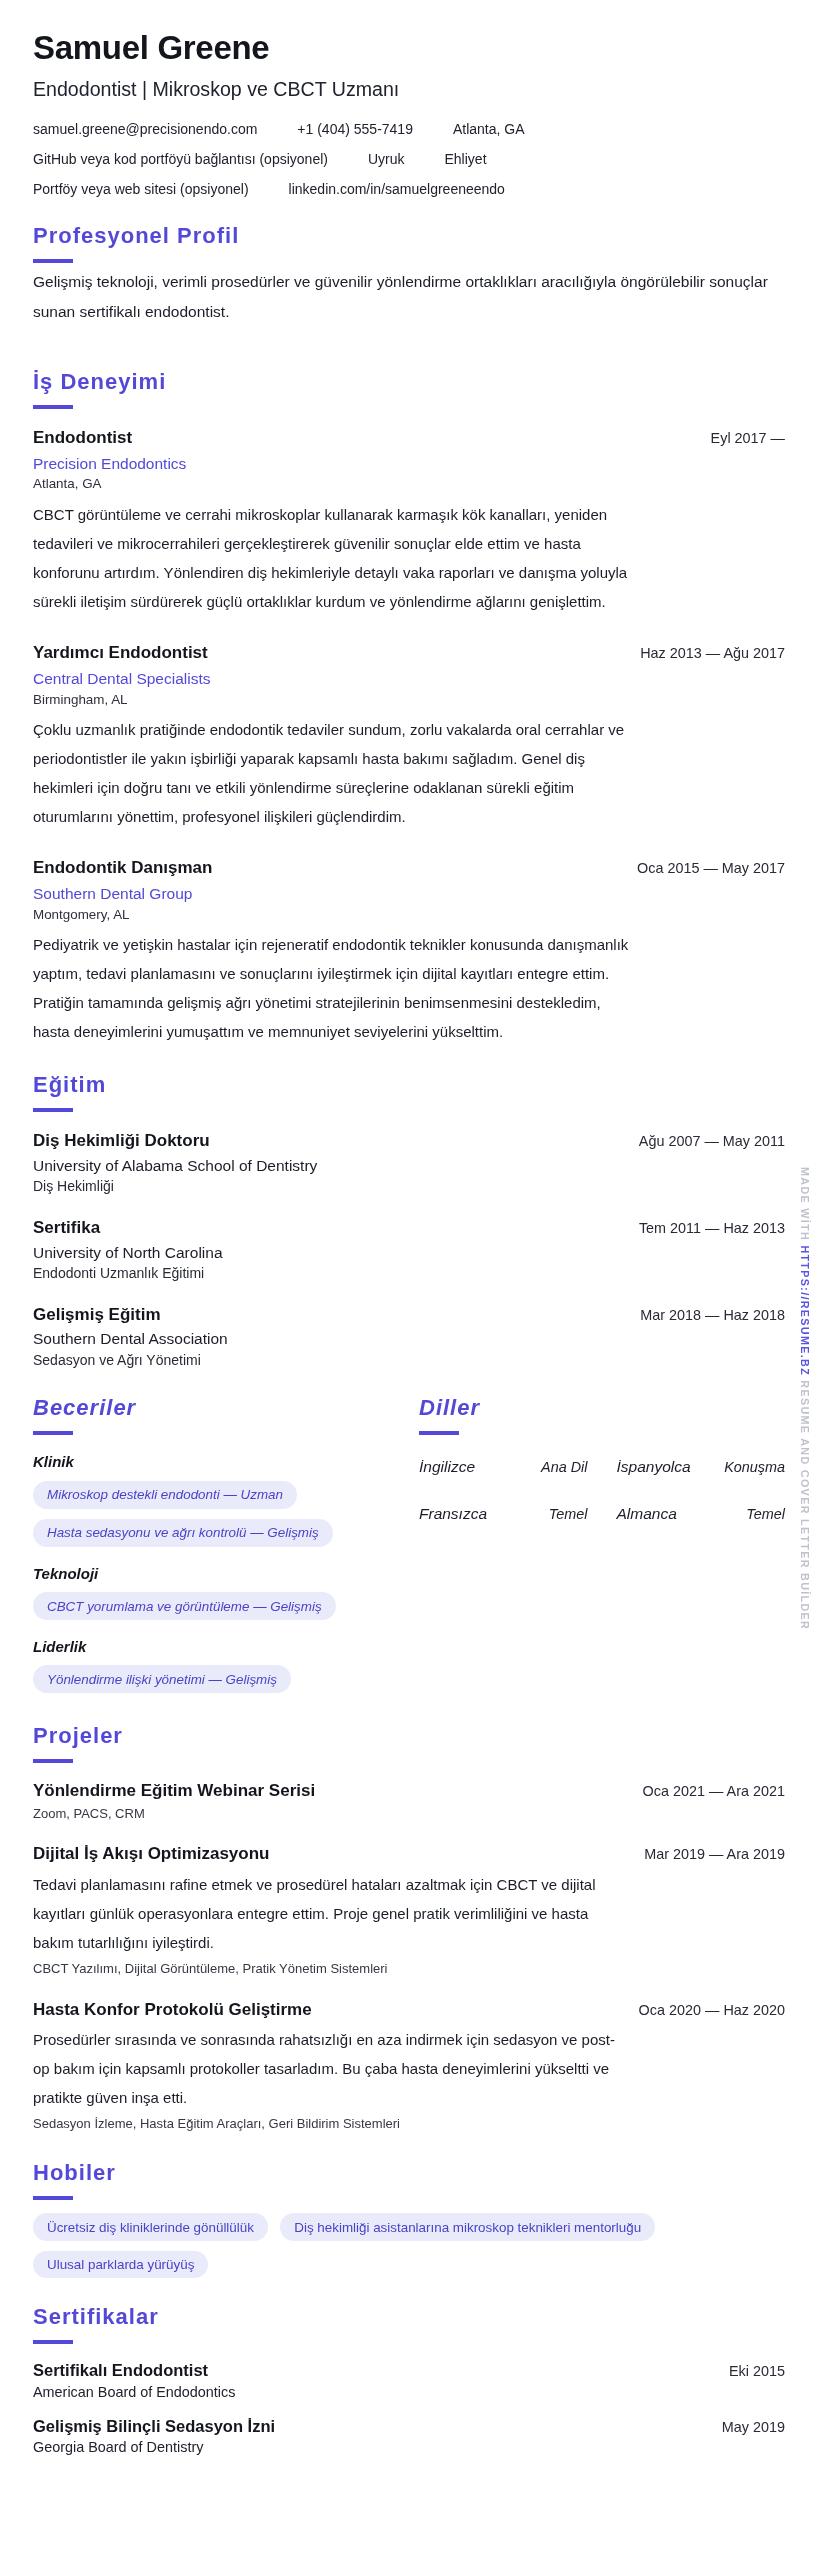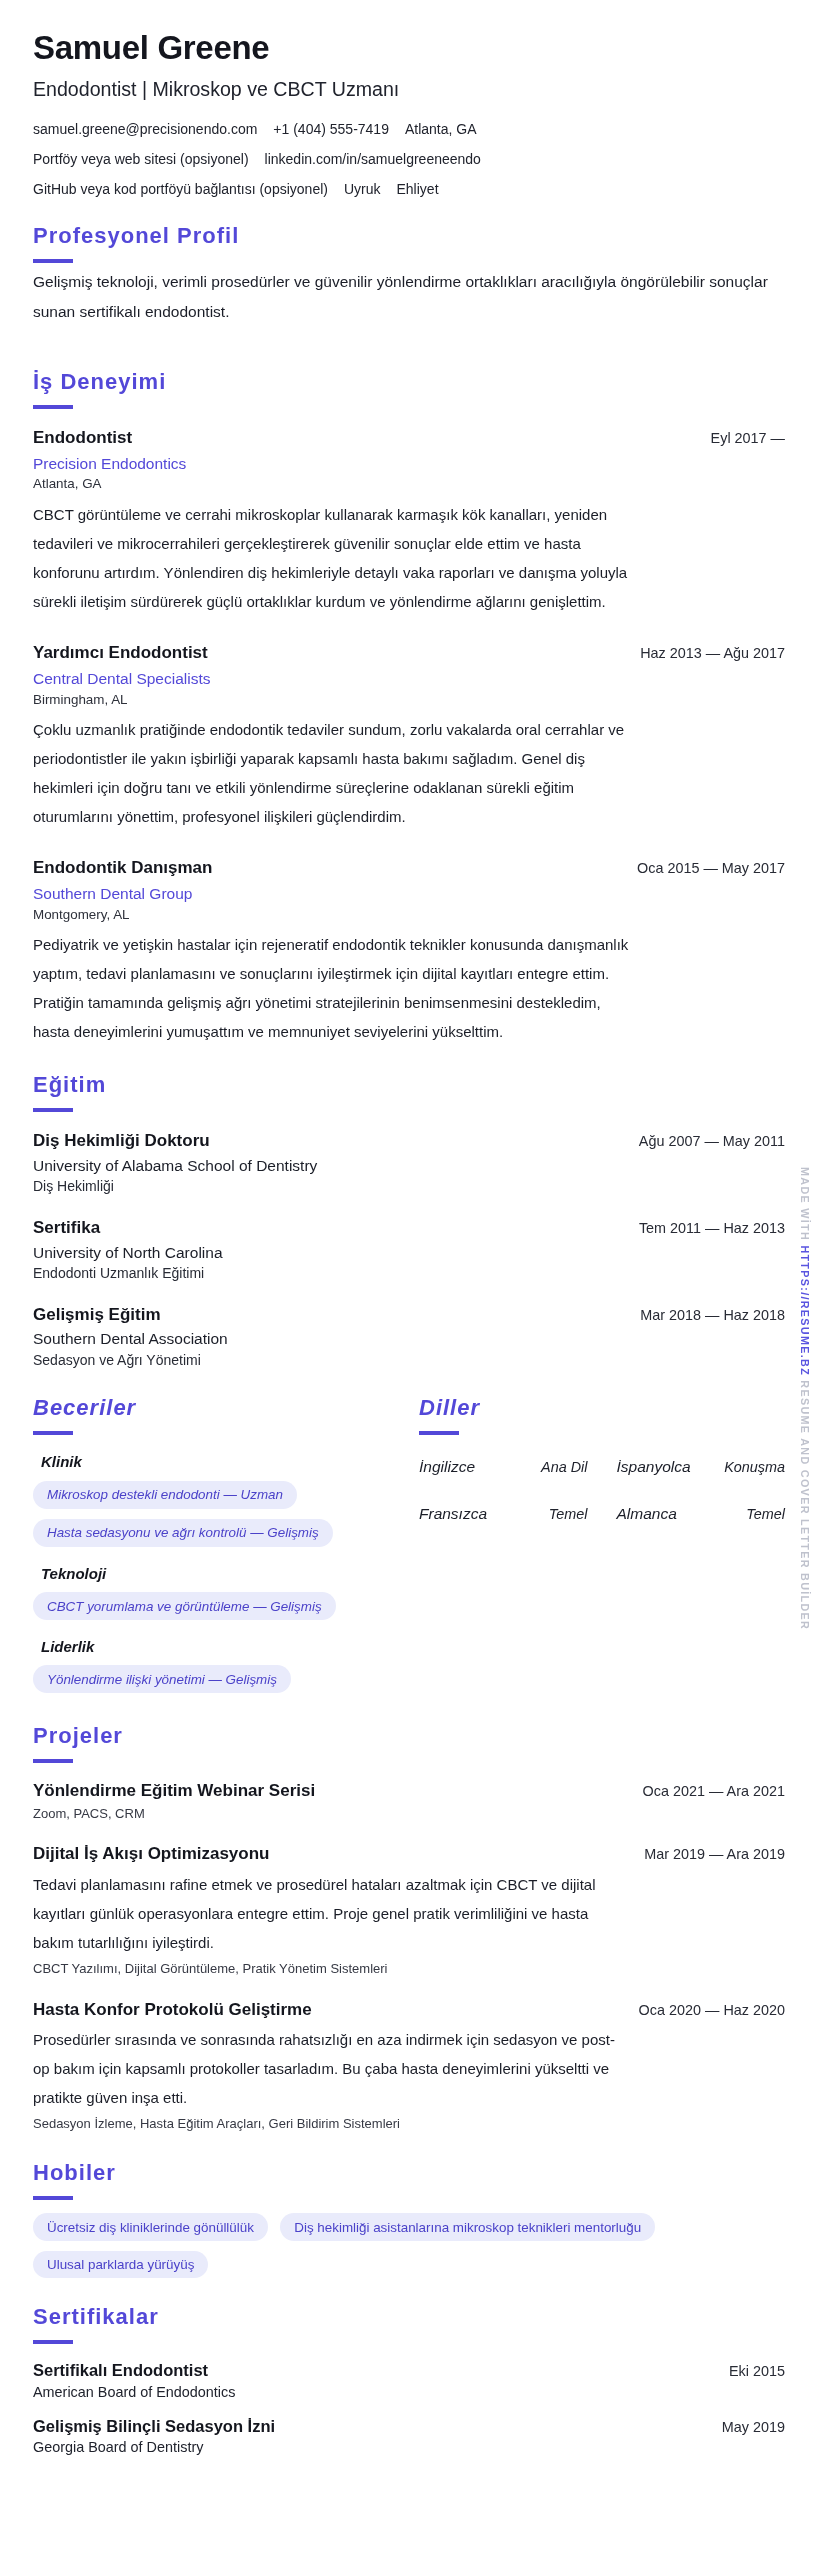--- a/index.html
+++ b/index.html
@@ -18,21 +18,21 @@
     margin-top: 30px;
     font-size: 33px; line-height: 35px; font-weight: 700;
     letter-spacing: -0.3px; color: #14161e;
   }
   .subtitle {
     margin-top: 13.4px;
     font-size: 19.6px; line-height: 23px; font-weight: 400; color: #20232d;
   }
   .contact { margin-top: 20.6px; }
   .contact-row {
-    display: flex; gap: 16px; align-items: baseline;
+    display: flex; gap: 40px; align-items: baseline;
     font-size: 14px; line-height: 15.5px; color: #20232d;
   }
   .contact-row + .contact-row { margin-top: 14.4px; }
 
   
   .section { margin-top: 29px; }
   .section-heading {
     font-size: 22px; line-height: 20.6px; font-weight: 700;
     letter-spacing: 1px; color: #5348d8;
   }
@@ -57,21 +57,21 @@
   .proj-desc { margin-top: 5.2px; max-width: 592px; }
   .tech-line { margin-top: 4.1px; font-size: 13px; line-height: 15.5px; color: #363944; }
 
   .school { margin-top: 4.1px; font-size: 15.5px; line-height: 19.6px; color: #1b1e28; }
   .field  { margin-top: 3.1px; font-size: 14px; line-height: 16.5px; color: #282b35; }
 
   
   .two-col { display: flex; margin-top: 0; font-style: italic; }
   .col-skills { width: 340px; flex: none; }
   .col-langs  { flex: 1; margin-left: 46px; }
-  .group-label { margin-top: 18.5px; font-size: 15px; line-height: 17.5px; font-weight: 700; color: #14161e; margin-left: 8px; }
+  .group-label { margin-top: 18.5px; font-size: 15px; line-height: 17.5px; font-weight: 700; color: #14161e; }
   .group-label.tight { margin-top: 17.5px; }
   .pill-stack { display: flex; flex-direction: column; align-items: flex-start; }
   .pill {
     margin-top: 10.3px;
     background: #e9ebfb; color: #4b42c9;
     font-size: 13.4px; line-height: 15.5px;
     padding: 6.2px 14px; border-radius: 15.5px;
     white-space: nowrap;
   }
   .lang-grid {
@@ -110,27 +110,27 @@
     <div class="name">Samuel Greene</div>
     <div class="subtitle">Endodontist | Mikroskop ve CBCT Uzmanı</div>
 
     <div class="contact">
       <div class="contact-row">
         <span>samuel.greene@precisionendo.com</span>
         <span>+1 (404) 555-7419</span>
         <span>Atlanta, GA</span>
       </div>
       <div class="contact-row">
-        <span>Portföy veya web sitesi (opsiyonel)</span>
-        <span>linkedin.com/in/samuelgreeneendo</span>
-      </div>
-      <div class="contact-row">
         <span>GitHub veya kod portföyü bağlantısı (opsiyonel)</span>
         <span>Uyruk</span>
         <span>Ehliyet</span>
+      </div>
+      <div class="contact-row">
+        <span>Portföy veya web sitesi (opsiyonel)</span>
+        <span>linkedin.com/in/samuelgreeneendo</span>
       </div>
     </div>
   </div>
 
   <div class="section">
     <div class="section-heading">Profesyonel Profil</div>
     <div class="heading-bar"></div>
     <div class="profile-text">Gelişmiş teknoloji, verimli prosedürler ve güvenilir yönlendirme ortaklıkları aracılığıyla öngörülebilir sonuçlar sunan sertifikalı endodontist.</div>
   </div>
 

